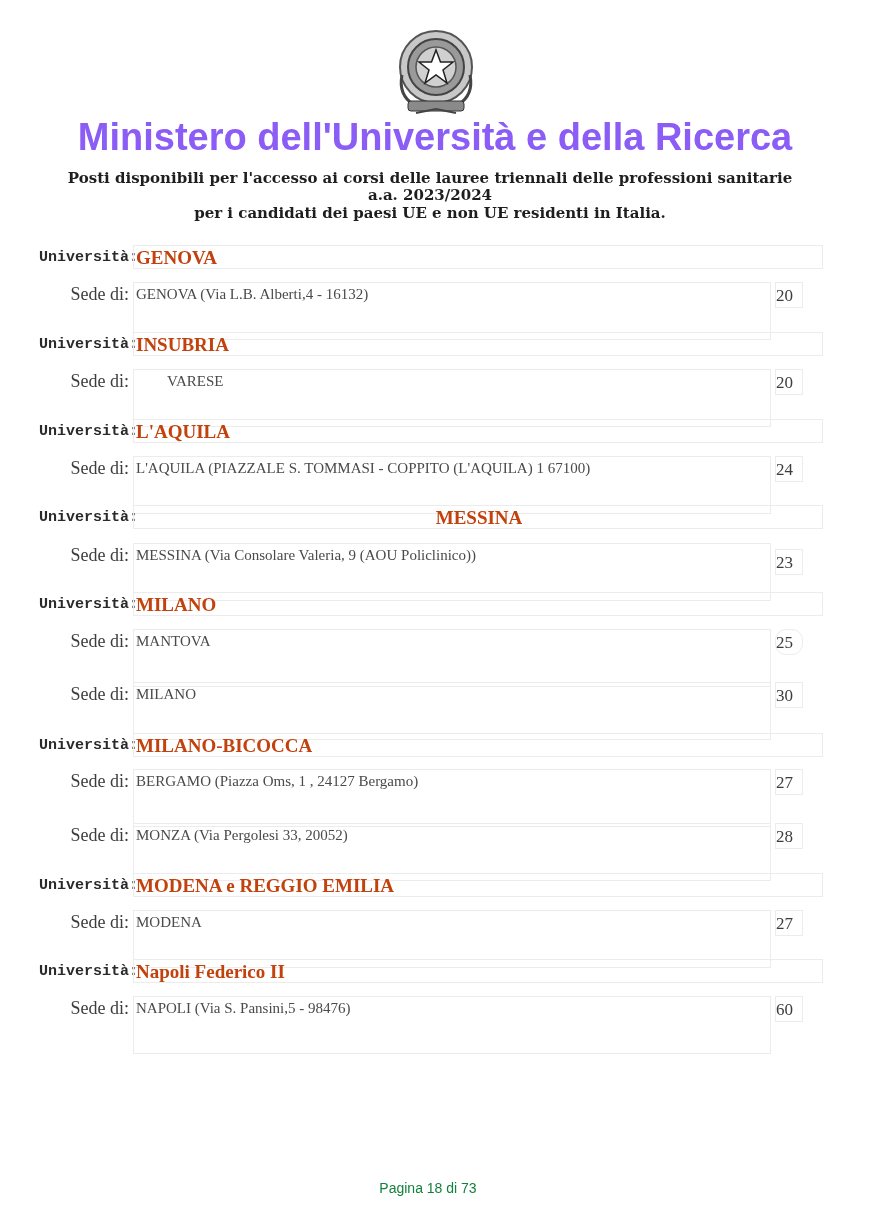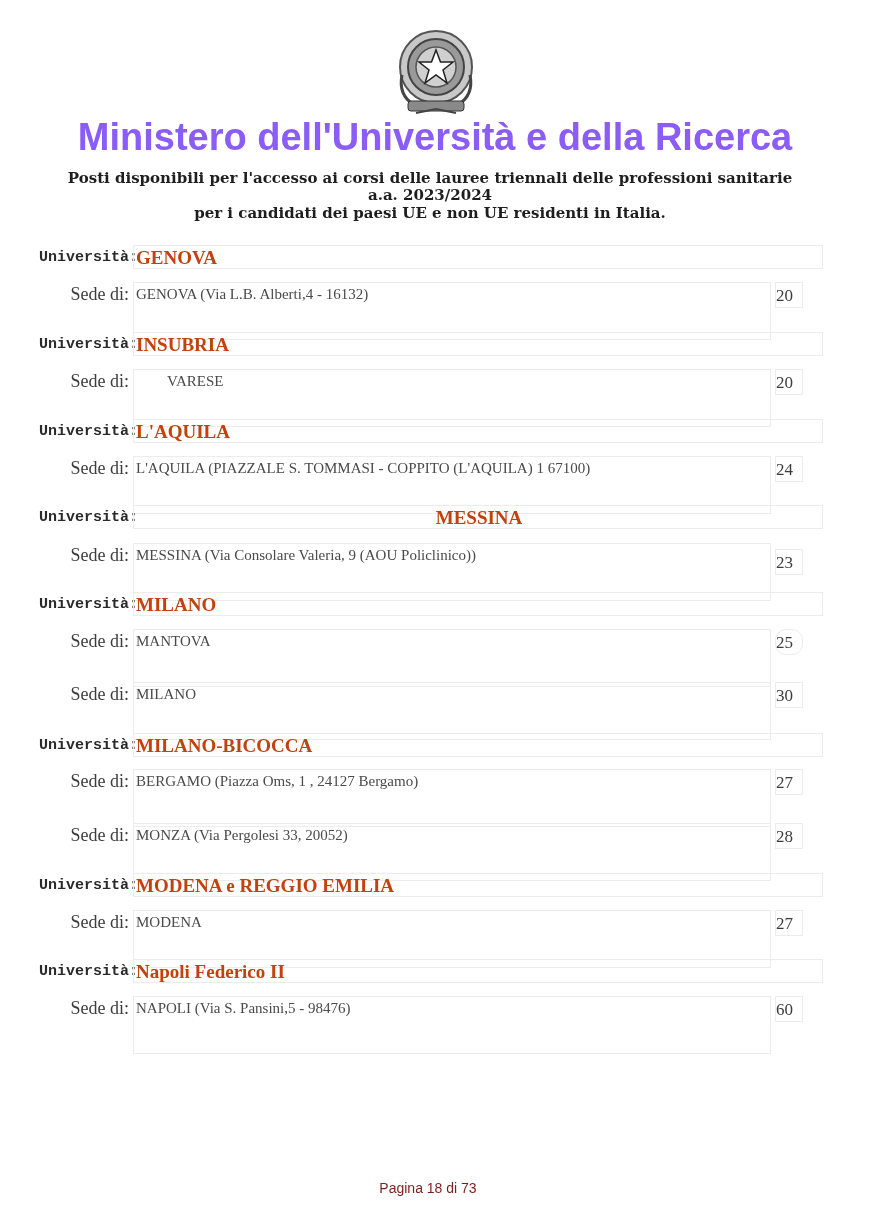--- a/index.html
+++ b/index.html
@@ -8,21 +8,21 @@
     .ministry-title { position: absolute; left: 0; width: 870px; top: 116px; text-align: center; font-family: "Liberation Sans", sans-serif; font-weight: bold; font-size: 38px; color: #8b5cf6; letter-spacing: 0px; }
     .subtitle { position: absolute; left: 0; width: 860px; text-align: center; font-family: "DejaVu Serif", serif; font-weight: bold; font-size: 15px; color: #1e1e1e; line-height: 17px; }
     .sub1 { top: 170px; }
     .sub2 { top: 187px; }
     .sub3 { top: 205px; }
     .uni-label { position: absolute; left: 39px; width: 104px; text-align: left; font-family: Liberation Mono, monospace; font-weight: bold; font-size: 15px; color: #2a2a2a; }
     .uni-box { position: absolute; left: 133px; width: 690px; height: 24px; border: 1px solid #ececec; box-sizing: border-box; font-family: "Liberation Serif", serif; font-weight: bold; font-size: 19px; color: #c2410c; padding-left: 2px; line-height: 24px; }
     .sede-label { position: absolute; left: 40px; width: 89px; text-align: right; font-family: "Liberation Serif", serif; font-size: 18px; color: #3d3d3d; }
     .sede-box { position: absolute; left: 133px; width: 638px; height: 58px; border: 1px solid #ececec; box-sizing: border-box; font-family: "Liberation Serif", serif; font-size: 15px; color: #4a4a4a; padding: 2px 2px; line-height: 18px; }
     .posti-box { position: absolute; left: 775px; width: 28px; height: 26px; border: 1px solid #ececec; box-sizing: border-box; font-family: "Liberation Serif", serif; font-size: 17px; color: #3d3d3d; line-height: 26px; }
-    .footer { position: absolute; left: 0; width: 856px; top: 1180px; text-align: center; font-family: "Liberation Sans", sans-serif; font-size: 14px; color: #7f1d1d; }
+    .footer { position: absolute; left: 0; width: 856px; top: 1180px; text-align: center; font-family: "Liberation Sans", sans-serif; font-size: 14px; color: #15803d; }
   </style>
 </head>
 <body>
 
 <div class="emblem">
   <svg width="88" height="95" viewBox="0 0 88 95">
     <circle cx="44" cy="42" r="36" fill="#c8c8c8" stroke="#555" stroke-width="2"></circle>
     <circle cx="44" cy="42" r="28" fill="#9a9a9a" stroke="#444" stroke-width="2"></circle>
     <circle cx="44" cy="42" r="20" fill="#d0d0d0" stroke="#555" stroke-width="1.5"></circle>
     <polygon points="44,25 48.5,37 61,37 51,45 55,58 44,50 33,58 37,45 27,37 39.5,37" fill="#ffffff" stroke="#222" stroke-width="1.5"></polygon>

